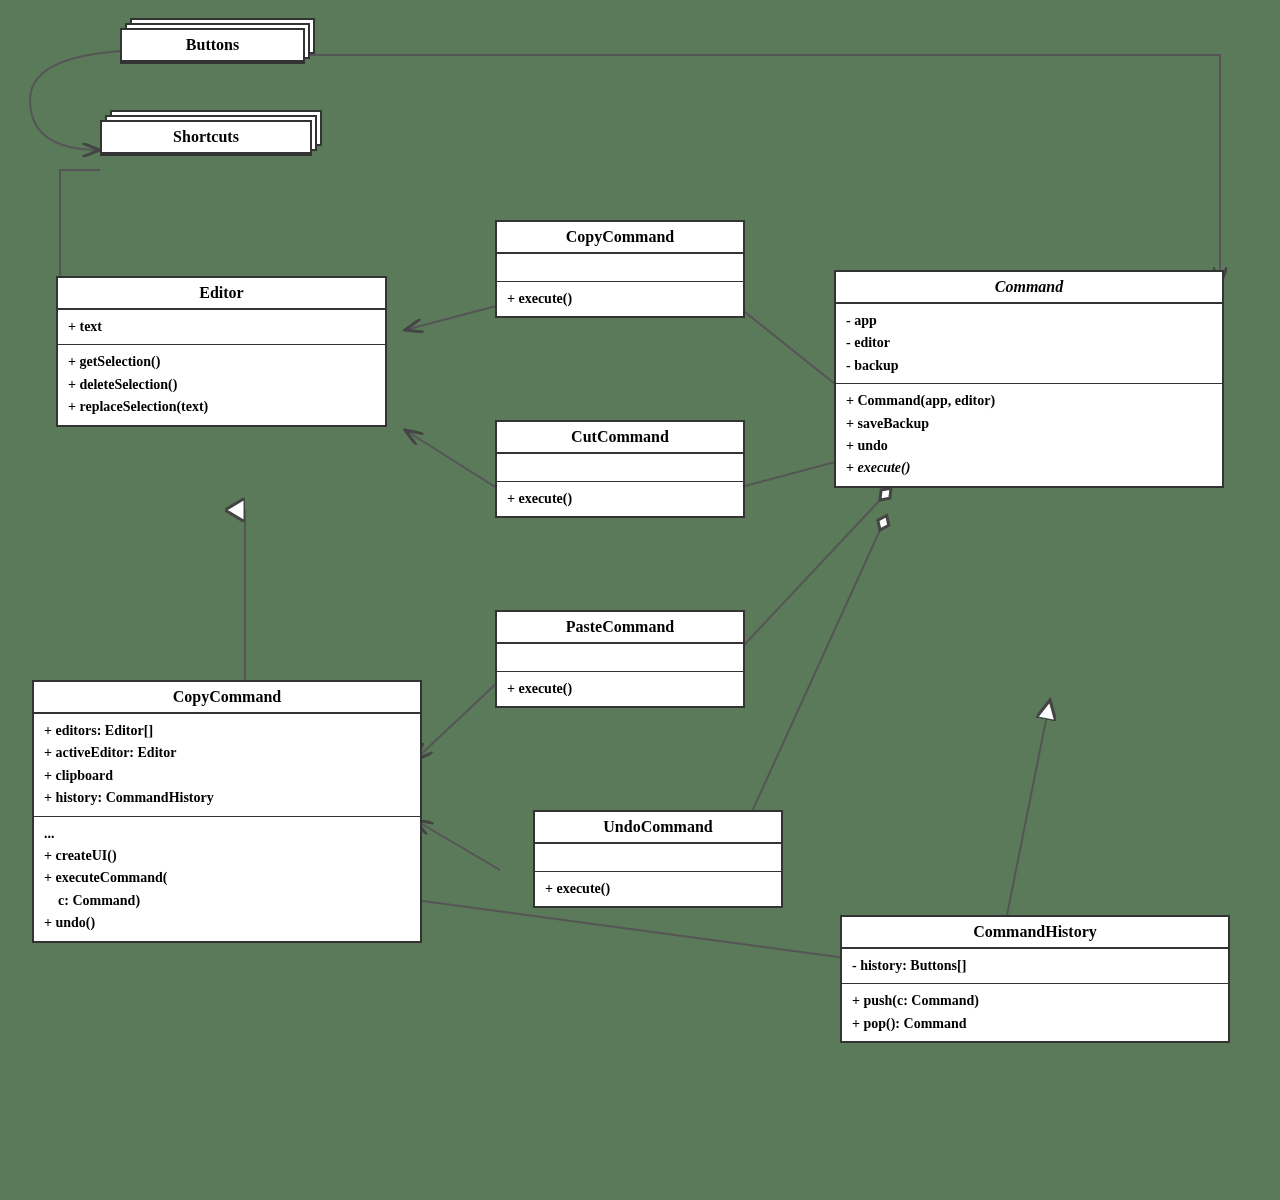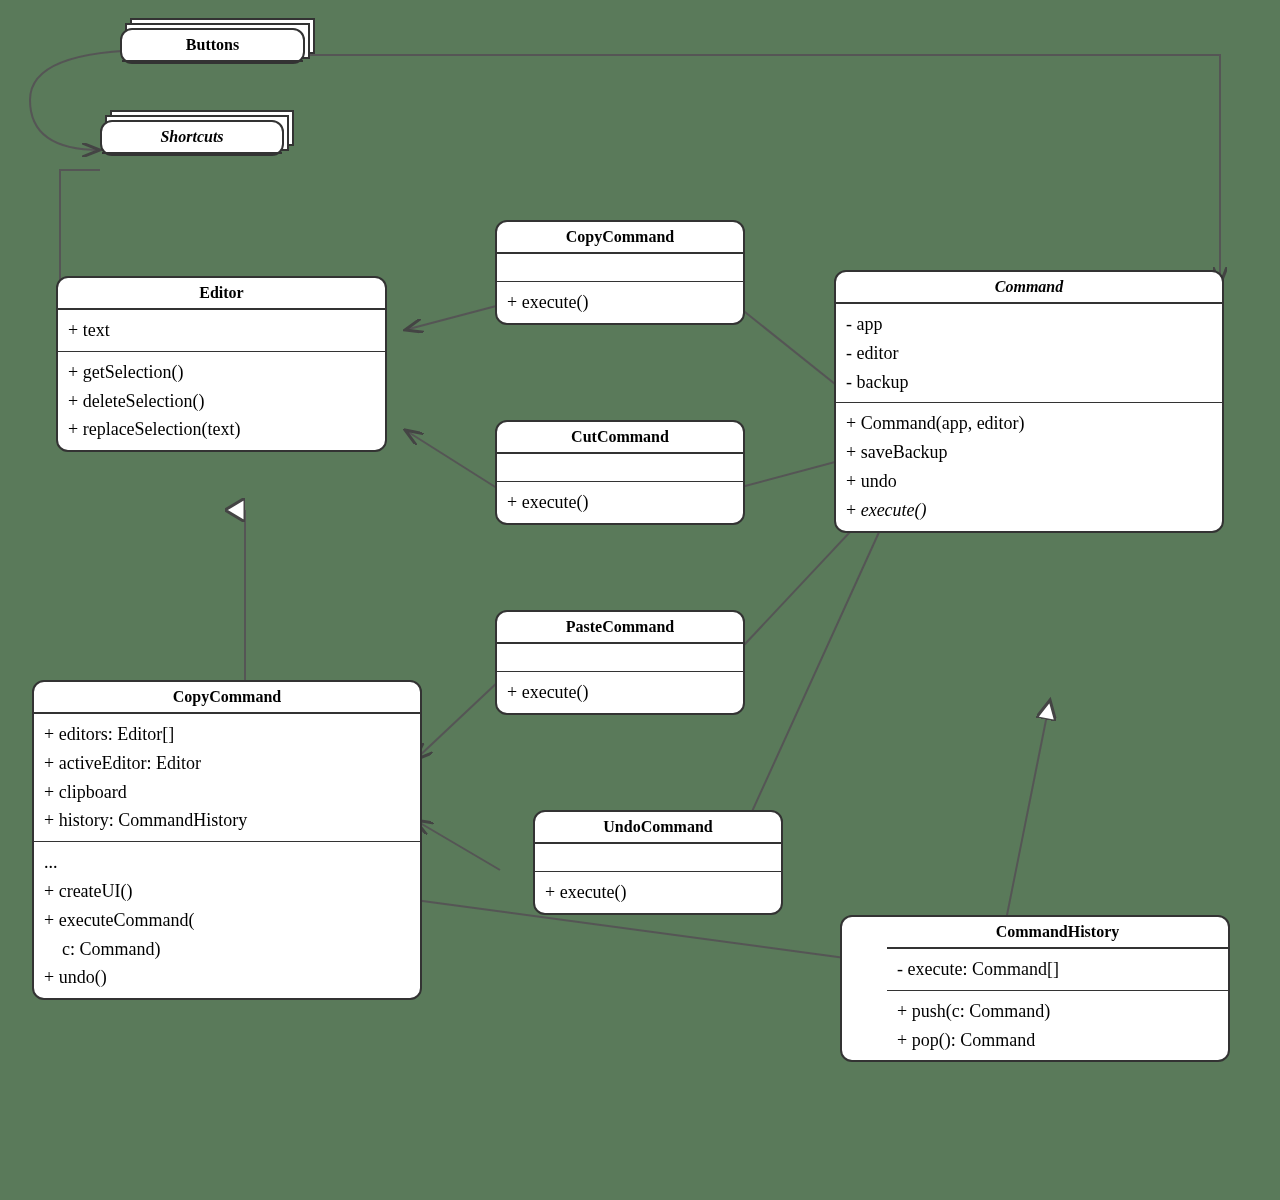--- a/index.html
+++ b/index.html
@@ -9,40 +9,41 @@
       height: 1200px;
       position: relative;
       overflow: hidden;
       font-family: Georgia, 'Times New Roman', serif;
     }
 
     .uml-box {
       position: absolute;
       background: white;
       border: 2px solid #333;
-      border-radius: 12px;
+      border-radius: 0;
     }
 
     .uml-box .box-header {
       padding: 6px 10px;
       text-align: center;
       font-weight: bold;
       font-size: 16px;
       border-bottom: 2px solid #333;
     }
 
     .uml-box .box-header.italic {
       font-style: italic;
     }
 
     .uml-box .box-section {
       padding: 6px 10px;
-      font-size: 18px;
+      font-size: 14px;
       border-bottom: 1px solid #333;
       line-height: 1.6;
+      font-weight: bold;
     }
 
     .uml-box .box-section:last-child {
       border-bottom: none;
     }
 
     .uml-box .box-section.empty {
       min-height: 28px;
     }
 
@@ -138,21 +139,21 @@
 </svg>
 
 <div class="stacked-box" style="left: 120px; top: 28px; width: 185px;">
   <div class="paper-back2"></div>
   <div class="paper-back1"></div>
   <div class="uml-box paper-front">
     <div class="box-header">Buttons</div>
   </div>
 </div>
 
-<div class="stacked-box" style="left: 100px; top: 120px; width: 184px; font-style: italic;">
+<div class="stacked-box" style="left: 100px; top: 120px; width: 212px;">
   <div class="paper-back2"></div>
   <div class="paper-back1"></div>
   <div class="uml-box paper-front">
     <div class="box-header">Shortcuts</div>
   </div>
 </div>
 
 <div class="uml-box" style="left: 56px; top: 276px; width: 331px;">
   <div class="box-header">Editor</div>
   <div class="box-section">
@@ -222,22 +223,22 @@
     - backup
   </div>
   <div class="box-section">
     + Command(app, editor)<br>
     + saveBackup<br>
     + undo<br>
     + <em>execute()</em>
   </div>
 </div>
 
-<div class="uml-box" style="left: 840px; top: 915px; width: 390px; padding-left: 45px;">
+<div class="uml-box" style="left: 840px; top: 915px; width: 390px;">
   <div class="box-header">CommandHistory</div>
   <div class="box-section">
-    - execute: Command[]
+    - history: Buttons[]
   </div>
   <div class="box-section">
     + push(c: Command)<br>
     + pop(): Command
   </div>
 </div>
 
 </body></html>

